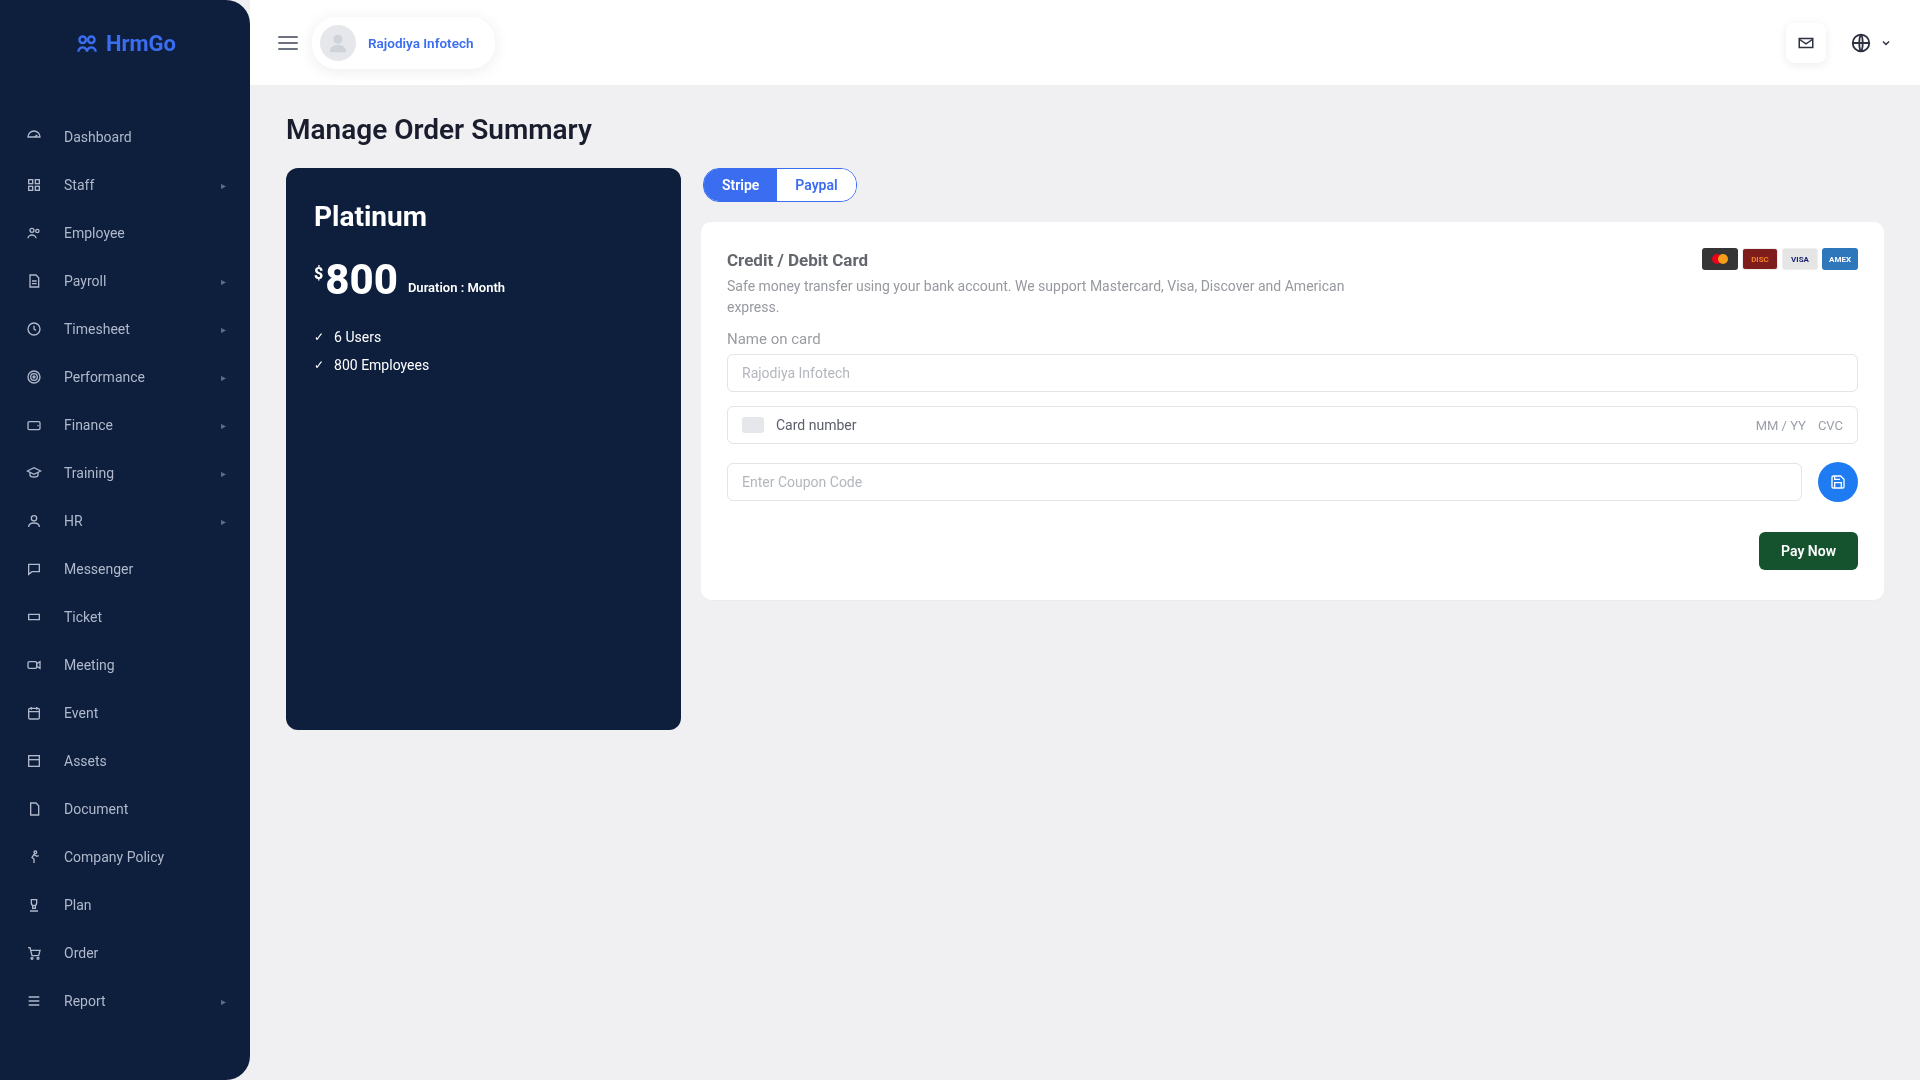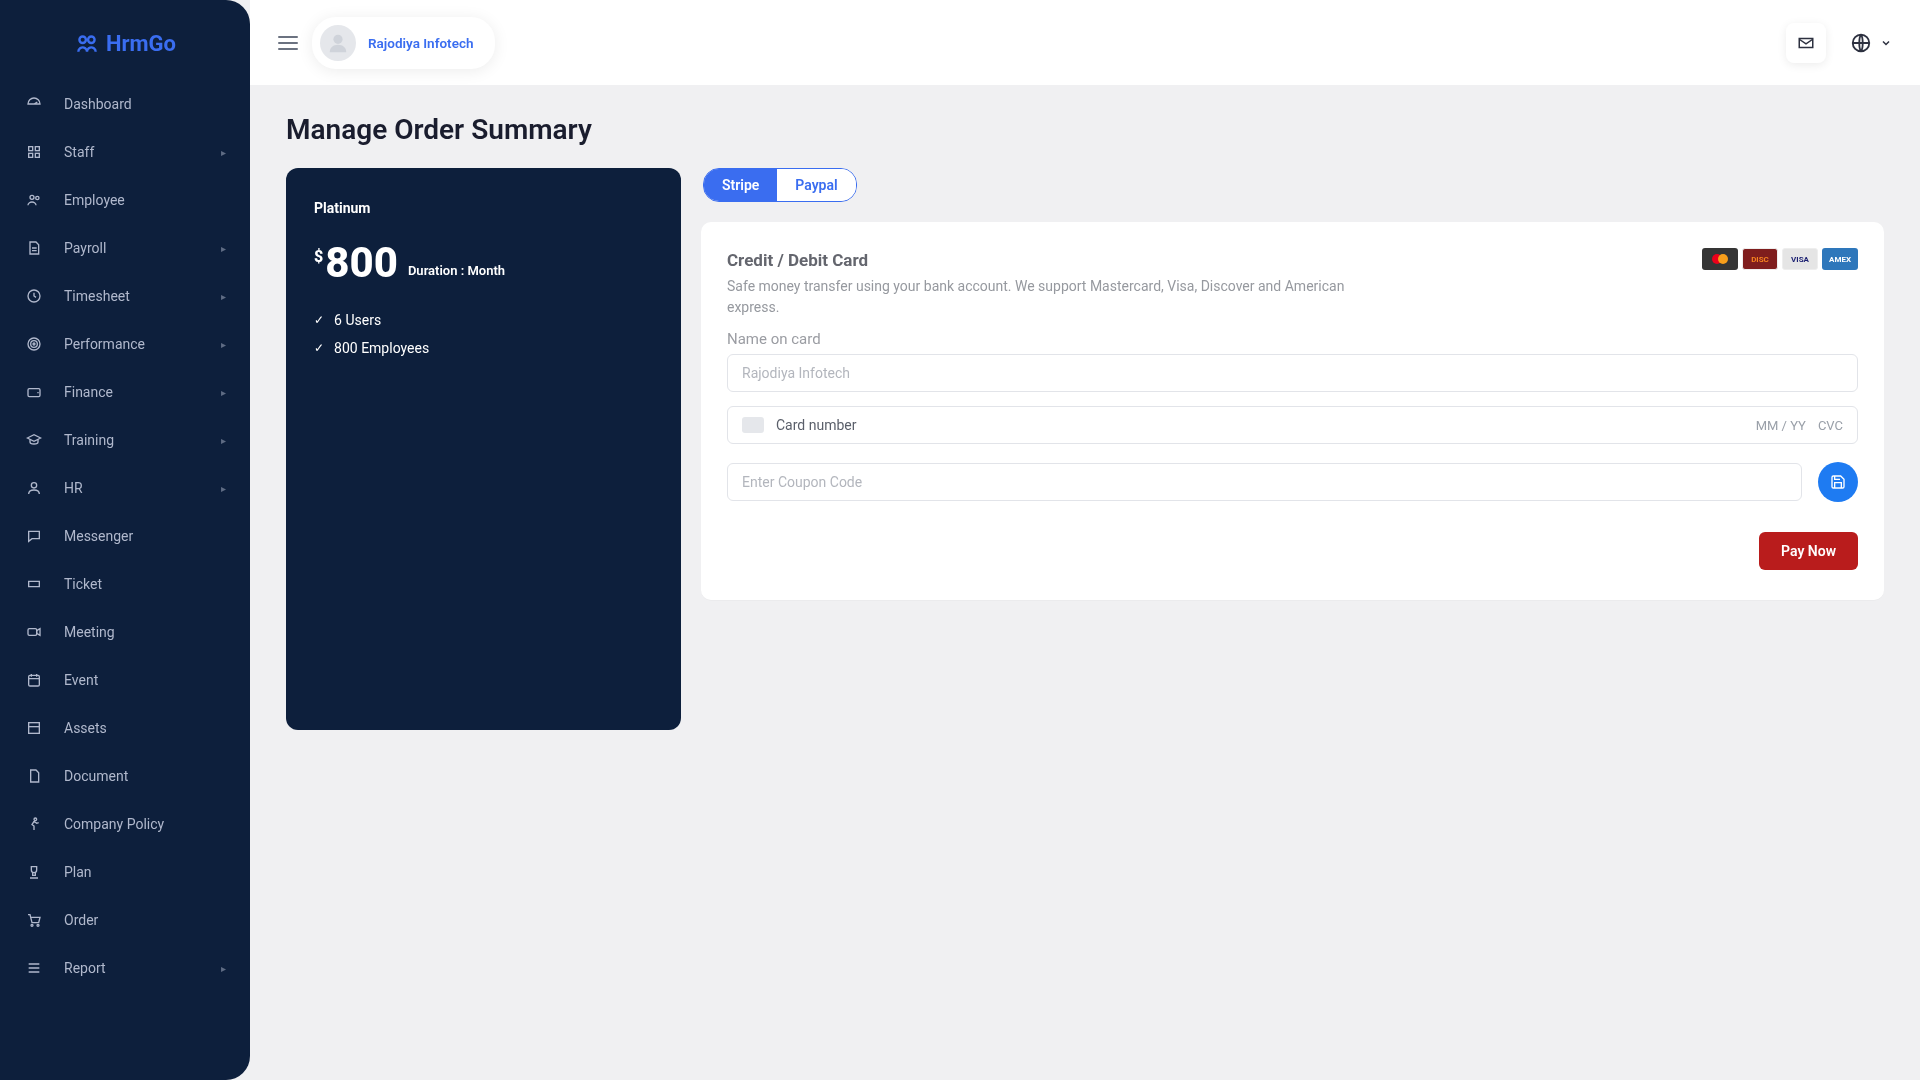--- a/index.html
+++ b/index.html
@@ -1,18 +1,18 @@
 <!DOCTYPE html>
 <html><head>
 <meta charset="utf-8">
 <style>
 * { margin: 0; padding: 0; box-sizing: border-box; font-family: -apple-system, BlinkMacSystemFont, "Segoe UI", Roboto, sans-serif; }
 body { background: #f0f0f2; display: flex; width: 1920px; height: 1080px; overflow: hidden; }
 
-.sidebar { width: 250px; background: #0d1f3c; color: #8a94a8; display: flex; flex-direction: column; padding-top: 20px; border-radius: 0 24px 24px 0; }
+.sidebar { width: 250px; background: #0d1f3c; color: #8a94a8; display: flex; flex-direction: column; padding-top: 20px; border-radius: 0 24px 24px 0; gap: 33px; }
 .logo { display: flex; align-items: center; justify-content: center; gap: 6px; padding: 10px 20px 24px; }
 .logo-icon { width: 26px; height: 26px; }
 .logo-text { color: #3a6df0; font-size: 22px; font-weight: 700; }
 .nav { list-style: none; flex: 1; overflow-y: auto; }
 .nav-item { display: flex; align-items: center; padding: 14px 24px; cursor: pointer; font-size: 14px; color: #b0b8cc; position: relative; }
 .nav-item .icon { width: 20px; height: 20px; margin-right: 20px; display: flex; align-items: center; justify-content: center; }
 .nav-item .chev { margin-left: auto; opacity: .5; font-size: 10px; }
 
 .main { flex: 1; display: flex; flex-direction: column; }
 .topbar { height: 85px; background: #fff; display: flex; align-items: center; padding: 0 28px; gap: 14px; }
@@ -24,21 +24,21 @@
 .topbar-right { margin-left: auto; display: flex; align-items: center; gap: 24px; }
 .mail-btn { width: 40px; height: 40px; border-radius: 8px; background: #fff; box-shadow: 0 2px 10px rgba(0,0,0,.08); display:flex; align-items:center; justify-content:center; cursor:pointer; }
 .profile-drop { display:flex; align-items:center; gap:8px; cursor:pointer; }
 .globe-ico { width:22px; height:22px; }
 
 .content { padding: 28px 36px; flex:1; overflow:auto; }
 .page-title { font-size: 28px; font-weight: 600; color: #1a1d2e; margin-bottom: 22px; }
 .layout { display: flex; gap: 20px; align-items: flex-start; }
 
 .plan-card { width: 395px; background: #0d1f3c; color: #fff; border-radius: 12px; padding: 32px 28px; min-height: 562px; }
-.plan-name { font-size: 14px; font-weight: 700; margin-bottom: 26px; }
+.plan-name { font-size: 28px; font-weight: 700; margin-bottom: 26px; }
 .plan-price-row { display:flex; align-items:flex-end; gap: 10px; margin-bottom: 22px; }
 .plan-price { font-size: 42px; font-weight: 800; line-height:1; }
 .plan-price sup { font-size: 16px; vertical-align: super; margin-right:2px; }
 .plan-duration { font-size: 13px; font-weight: 600; padding-bottom: 6px; }
 .plan-features { list-style:none; }
 .plan-features li { font-size: 14px; padding: 6px 0; display:flex; align-items:center; gap:10px; }
 .plan-features li::before { content:"✓"; font-size:12px; }
 
 .right-col { flex:1; display:flex; flex-direction:column; }
 .tabs { display:flex; border:1px solid #3a6df0; border-radius:16px; overflow:hidden; width:fit-content; margin-bottom: 20px; margin-left: 2px; }
@@ -57,21 +57,21 @@
 .input, .stripe-row, .coupon { width:100%; border:1px solid #e2e4e9; border-radius:6px; padding: 10px 14px; font-size:14px; color:#333; background:#fff; }
 .input::placeholder, .coupon::placeholder { color:#b3b6bd; }
 .stripe-row { display:flex; align-items:center; gap:12px; margin-top:14px; color:#5a5f6a; }
 .stripe-row .card-ico { width:22px; height:16px; background:#e5e7eb; border-radius:3px; }
 .stripe-row .placeholder { flex:1; color:#5a5f6a; font-size:14px; }
 .stripe-row .meta { color:#9aa0a9; font-size:13px; display:flex; gap:12px;padding-left:26px; }
 .coupon-row { display:flex; gap:16px; align-items:center; margin-top:18px; }
 .coupon { flex:1; }
 .save-btn { width:40px; height:40px; border-radius:50%; background:#1e7bf2; color:#fff; display:flex; align-items:center; justify-content:center; cursor:pointer; border:none; }
 .pay-footer { display:flex; justify-content:flex-end; margin-top:30px; }
-.pay-btn { background:#b91c1c; color:#fff; border:none; border-radius:6px; padding:11px 22px; font-size:14px; font-weight:600; cursor:pointer; }
+.pay-btn { background:#14532d; color:#fff; border:none; border-radius:6px; padding:11px 22px; font-size:14px; font-weight:600; cursor:pointer; }
 
 svg { display:block; }
 </style>
 </head>
 <body>
 
 <aside class="sidebar">
   <div class="logo">
     <svg class="logo-icon" viewBox="0 0 24 24" fill="none" stroke="#3a6df0" stroke-width="2.2">
         <circle cx="8" cy="9" r="3"></circle>

